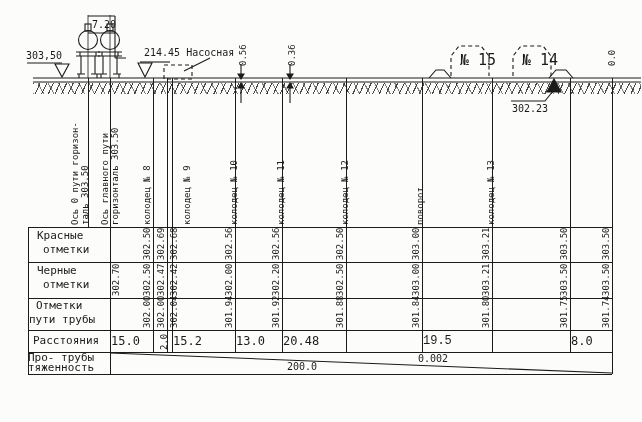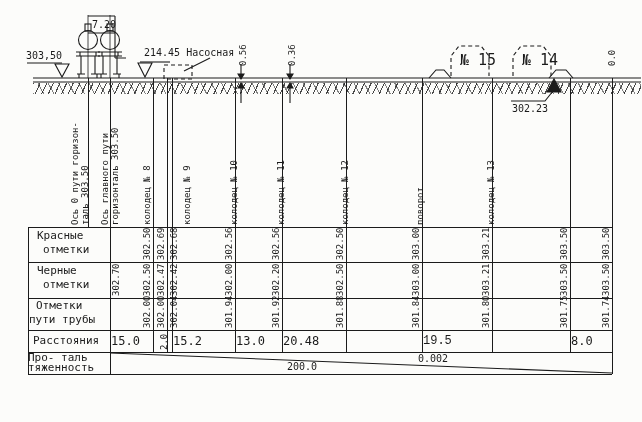--- a/index.html
+++ b/index.html
@@ -104,21 +104,21 @@
   <div class="t" style="left:512px;top:104px">302.23</div>
   <div class="vt" style="left:617px;top:56px;height:10px">0.0</div>
 
   <div class="rl" style="left:37px;top:231px">Красные</div>
   <div class="rl" style="left:43px;top:245px">отметки</div>
   <div class="rl" style="left:37px;top:266px">Черные</div>
   <div class="rl" style="left:43px;top:280px">отметки</div>
   <div class="rl" style="left:36px;top:301px">Отметки</div>
   <div class="rl" style="left:29px;top:315px">пути трубы</div>
   <div class="rl" style="left:33px;top:336px">Расстояния</div>
-  <div class="rl" style="left:28px;top:353px">Про- таль</div>
+  <div class="rl" style="left:28px;top:353px">Про- трубы</div>
   <div class="rl" style="left:28px;top:363px">тяженность</div>
 
   <div class="t" style="left:418px;top:354px">0.002</div>
   <div class="t" style="left:287px;top:362px">200.0</div>
 
 <div class="vline" style="left: 88px; top: 78px; height: 149px;"></div>
     <div class="vt" style="left: 90px; top: 205px; height: 20px;">Ось 0 пути горизон-
 таль 303.50</div>
     <div class="vline" style="left: 110px; top: 78px; height: 296px;"></div>
     <div class="vt" style="left: 120px; top: 205px; height: 20px;">Ось главного пути

